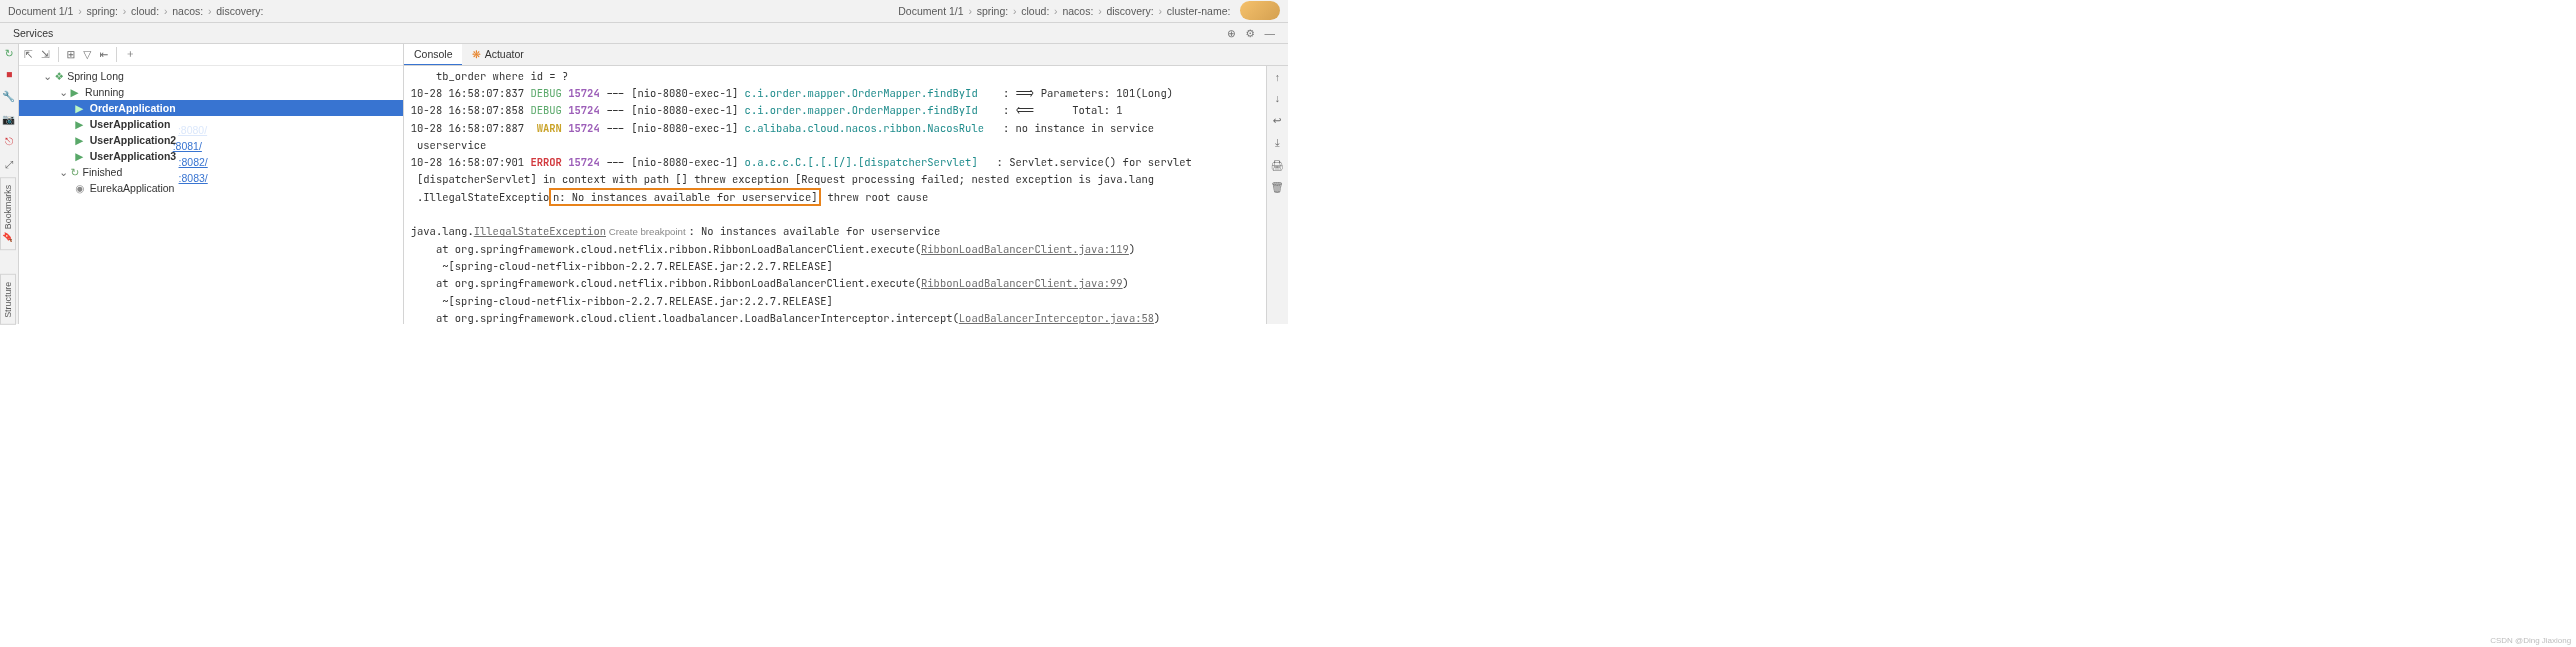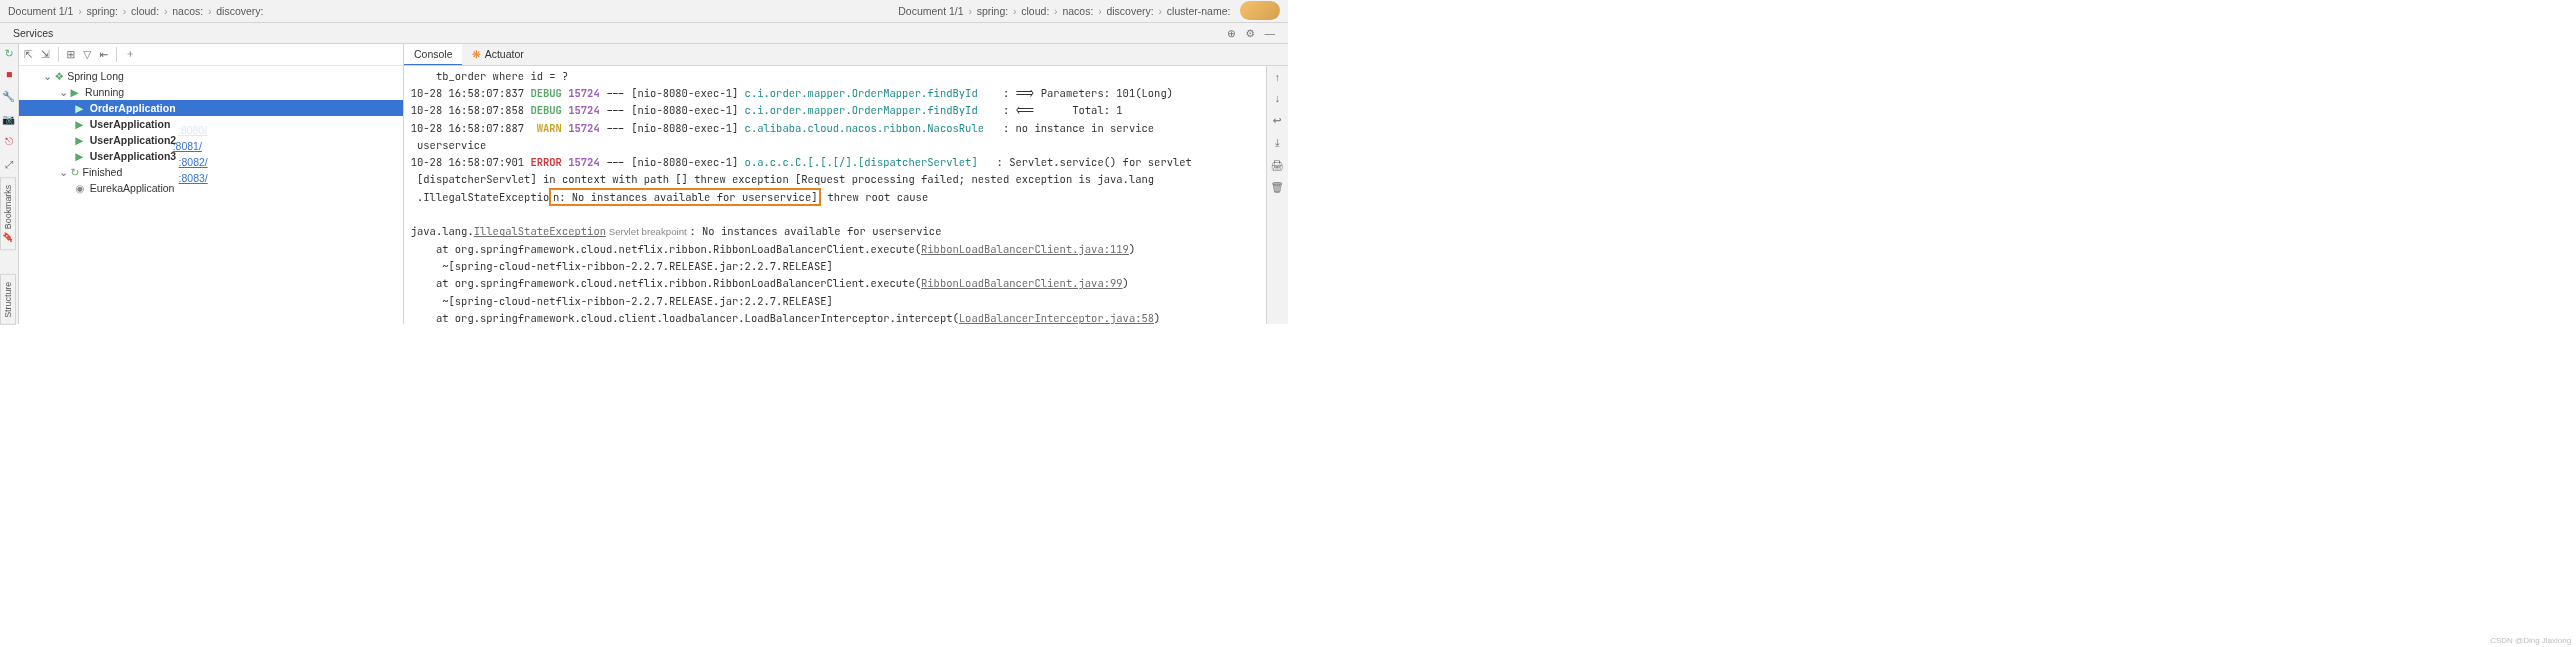--- a/index.html
+++ b/index.html
@@ -199,21 +199,21 @@
     .console-right-gutter {
       width: 22.5px;
       background: #f2f2f2;
       border-left: 0.8px solid #d4d4d4;
       display: flex;
       flex-direction: column;
       align-items: center;
       padding-top: 4.8px;
       gap: 9.7px;
     }
-    .log-debug { color: #59a869; font-weight: 700; }
+    .log-debug { color: #59a869; font-weight: 400; }
     .log-warn { color: #c9a227; font-weight: 600; }
     .log-error { color: #d1383d; font-weight: 600; }
     .log-pid { color: #9c5eb8; font-weight: 600; }
     .log-class { color: #1f8c8c; }
     .log-link { color: #6e6e6e; text-decoration: underline; cursor: pointer; }
     .highlight-box {
       border: 2.4px solid #e8821a;
       padding: 0 1.6px;
       display: inline;
     }
@@ -345,21 +345,21 @@
       <div class="console-body">
         <div class="console-output"><span>    tb_order where id = ?</span>
 <span>10-28 16:58:07:837 </span><span class="log-debug">DEBUG</span><span> </span><span class="log-pid">15724</span><span> --- [nio-8080-exec-1] </span><span class="log-class">c.i.order.mapper.OrderMapper.findById</span><span>    : ==&gt; Parameters: 101(Long)</span>
 <span>10-28 16:58:07:858 </span><span class="log-debug">DEBUG</span><span> </span><span class="log-pid">15724</span><span> --- [nio-8080-exec-1] </span><span class="log-class">c.i.order.mapper.OrderMapper.findById</span><span>    : &lt;==      Total: 1</span>
 <span>10-28 16:58:07:887  </span><span class="log-warn">WARN</span><span> </span><span class="log-pid">15724</span><span> --- [nio-8080-exec-1] </span><span class="log-class">c.alibaba.cloud.nacos.ribbon.NacosRule</span><span>   : no instance in service</span>
 <span> userservice</span>
 <span>10-28 16:58:07:901 </span><span class="log-error">ERROR</span><span> </span><span class="log-pid">15724</span><span> --- [nio-8080-exec-1] </span><span class="log-class">o.a.c.c.C.[.[.[/].[dispatcherServlet]</span><span>   : Servlet.service() for servlet</span>
 <span> [dispatcherServlet] in context with path [] threw exception [Request processing failed; nested exception is java.lang</span>
 <span> .IllegalStateExceptio</span><span class="highlight-box">n: No instances available for userservice]</span><span> threw root cause</span>
 <span> </span>
-<span>java.lang.</span><span class="log-link">IllegalStateException</span><span style="color:#888;font-family:sans-serif;font-size:9.7px"> Servlet breakpoint </span><span>: No instances available for userservice</span>
+<span>java.lang.</span><span class="log-link">IllegalStateException</span><span style="color:#888;font-family:sans-serif;font-size:9.7px"> Create breakpoint </span><span>: No instances available for userservice</span>
 <span>    at org.springframework.cloud.netflix.ribbon.RibbonLoadBalancerClient.execute(</span><span class="log-link">RibbonLoadBalancerClient.java:119</span><span>)</span>
 <span>     ~[spring-cloud-netflix-ribbon-2.2.7.RELEASE.jar:2.2.7.RELEASE]</span>
 <span>    at org.springframework.cloud.netflix.ribbon.RibbonLoadBalancerClient.execute(</span><span class="log-link">RibbonLoadBalancerClient.java:99</span><span>)</span>
 <span>     ~[spring-cloud-netflix-ribbon-2.2.7.RELEASE.jar:2.2.7.RELEASE]</span>
 <span>    at org.springframework.cloud.client.loadbalancer.LoadBalancerInterceptor.intercept(</span><span class="log-link">LoadBalancerInterceptor.java:58</span><span>)</span></div>
         <div class="console-right-gutter">
           <span class="tb-icon">↑</span>
           <span class="tb-icon">↓</span>
           <span class="tb-icon">↩</span>
           <span class="tb-icon">⤓</span>

